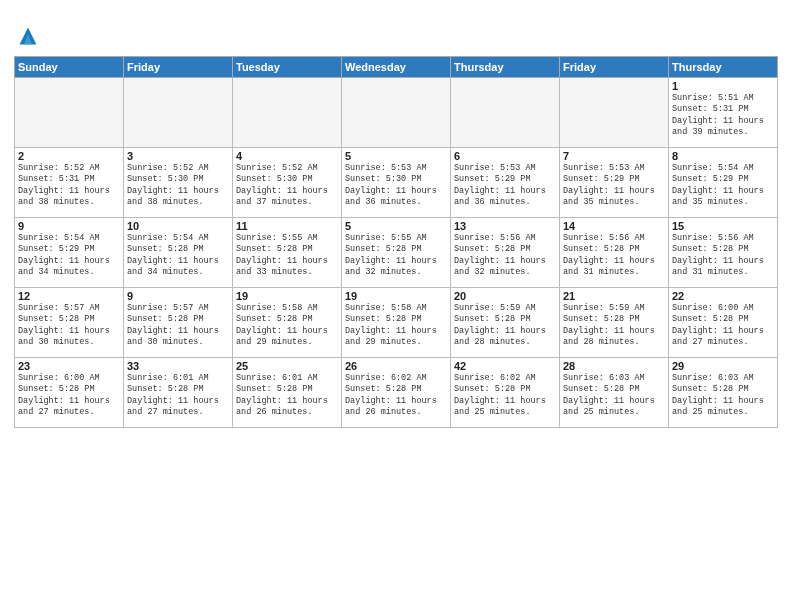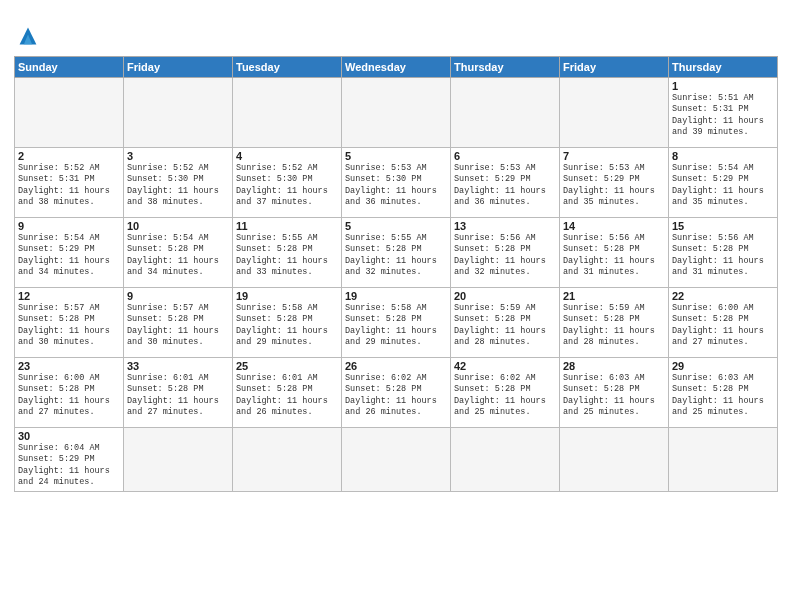--- a/index.html
+++ b/index.html
@@ -342,30 +342,15 @@
 and 25 minutes.</div>
           </td>
           <td>
             <span class="day-num">29</span>
             <div class="day-info" style="white-space: pre-line;">Sunrise: 6:03 AM
 Sunset: 5:28 PM
 Daylight: 11 hours
 and 25 minutes.</div>
           </td>
         </tr>
-        <tr class="last-row">
-          <td>
-            <span class="day-num">30</span>
-            <div class="day-info" style="white-space: pre-line;">Sunrise: 6:04 AM
-Sunset: 5:29 PM
-Daylight: 11 hours
-and 24 minutes.</div>
-          </td>
-          <td class="empty"></td>
-          <td class="empty"></td>
-          <td class="empty"></td>
-          <td class="empty"></td>
-          <td class="empty"></td>
-          <td class="empty"></td>
-        </tr>
       </tbody>
   </table>
 </div>
 
 </body></html>

